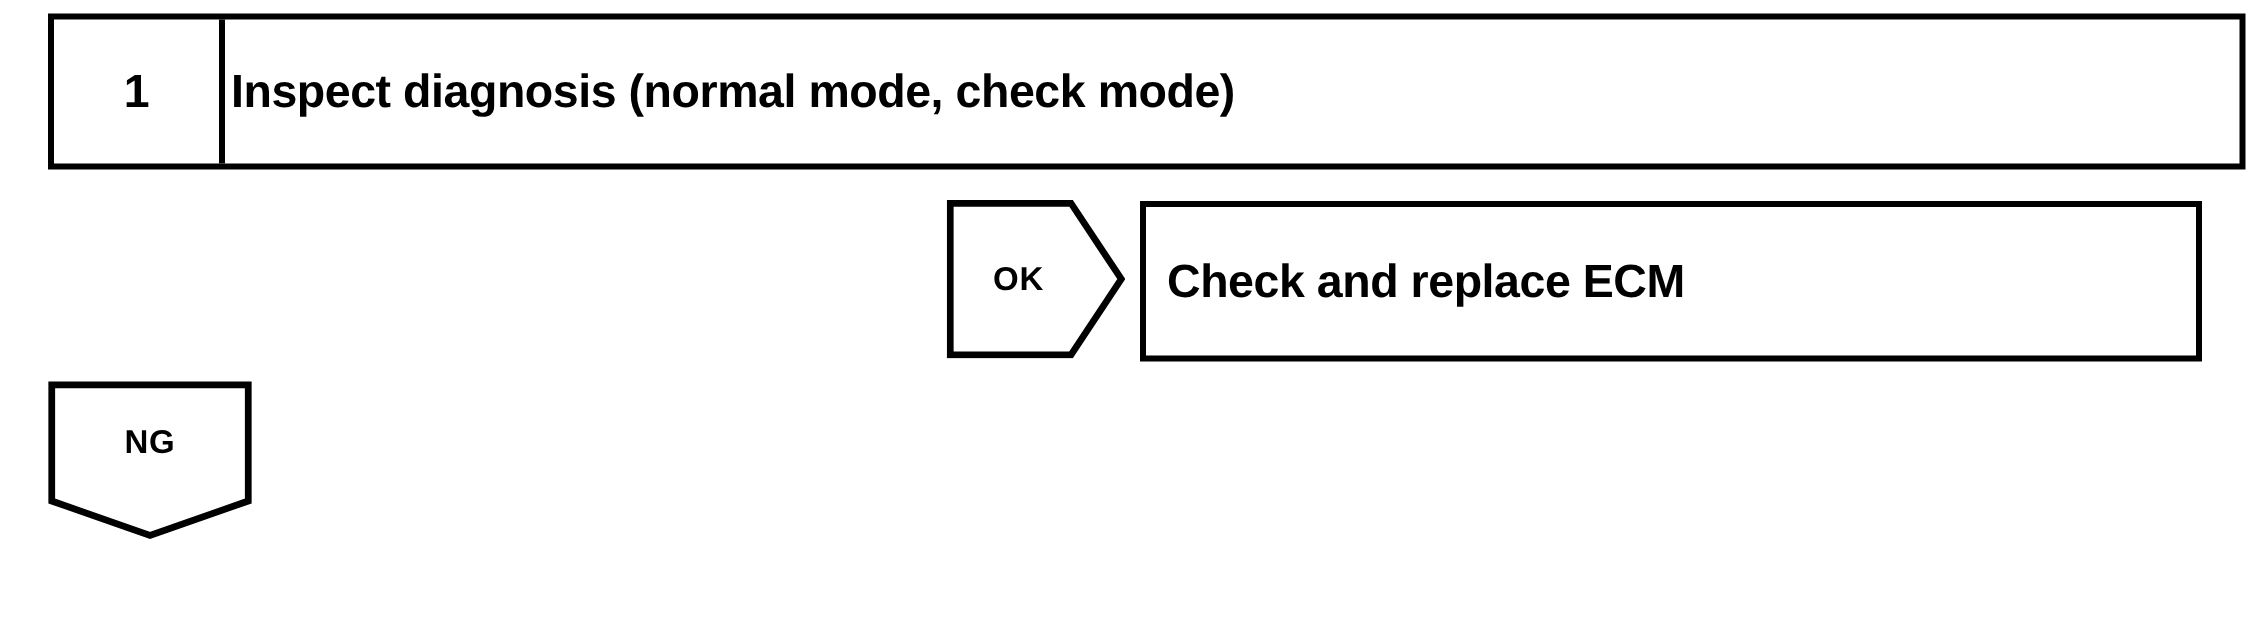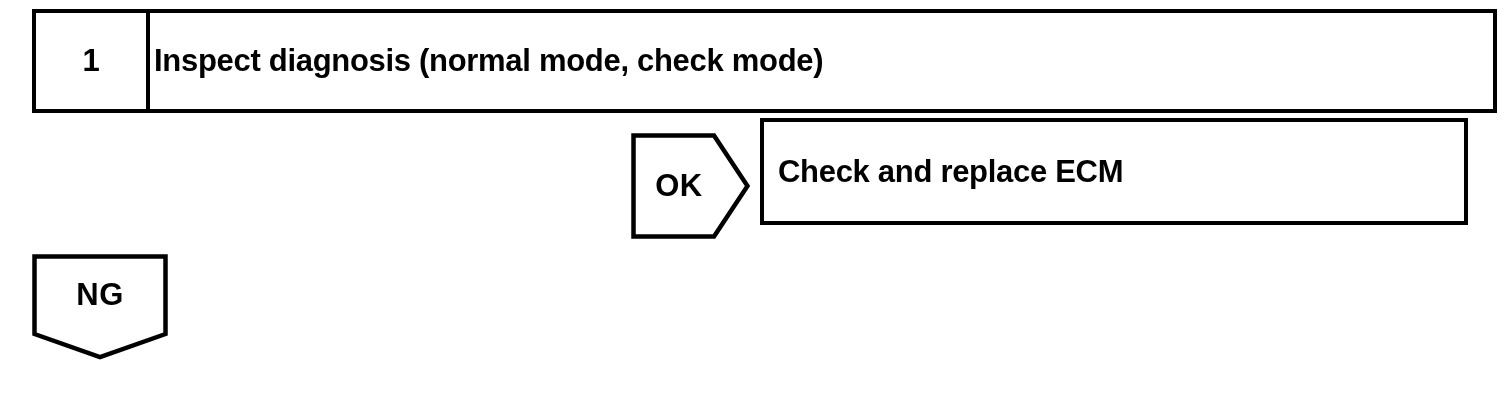--- a/index.html
+++ b/index.html
@@ -54,21 +54,21 @@
   
   .connector {
     position: absolute;
   }
   .connector svg {
     display: block;
   }
   .connector-label {
     position: absolute;
     font-weight: bold;
-    font-size: 31px;
+    font-size: 22px;
     letter-spacing: 0.5px;
   }
   .ok-connector {
     left: 631px;
     top: 133px;
     width: 119px;
     height: 106px;
   }
   .ok-connector .connector-label {
     left: 0;
@@ -91,21 +91,21 @@
     width: 136px;
     height: 82px;
     display: flex;
     align-items: center;
     justify-content: center;
   }
   
   .action-box {
     position: absolute;
     left: 760px;
-    top: 118px;
+    top: 134px;
     width: 708px;
     height: 107px;
     border: 4px solid #000000;
     box-sizing: border-box;
     background: #ffffff;
     display: flex;
     align-items: center;
     padding-left: 14px;
   }
 </style>

